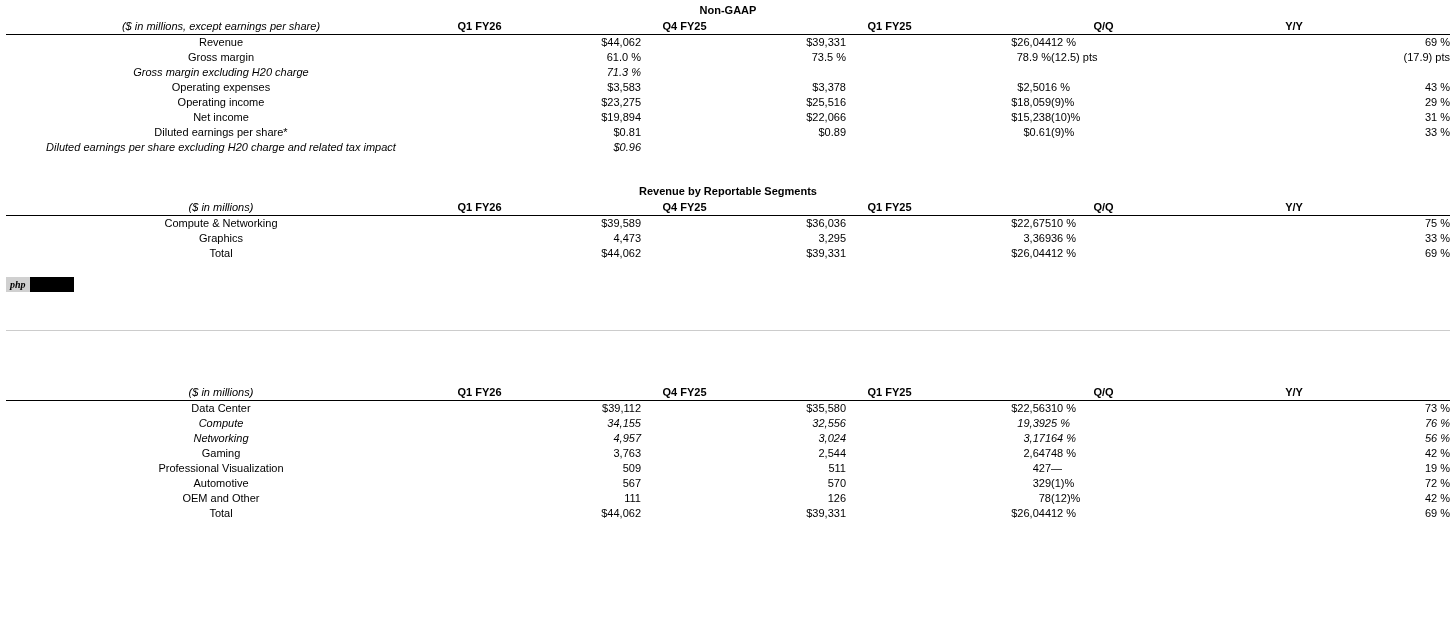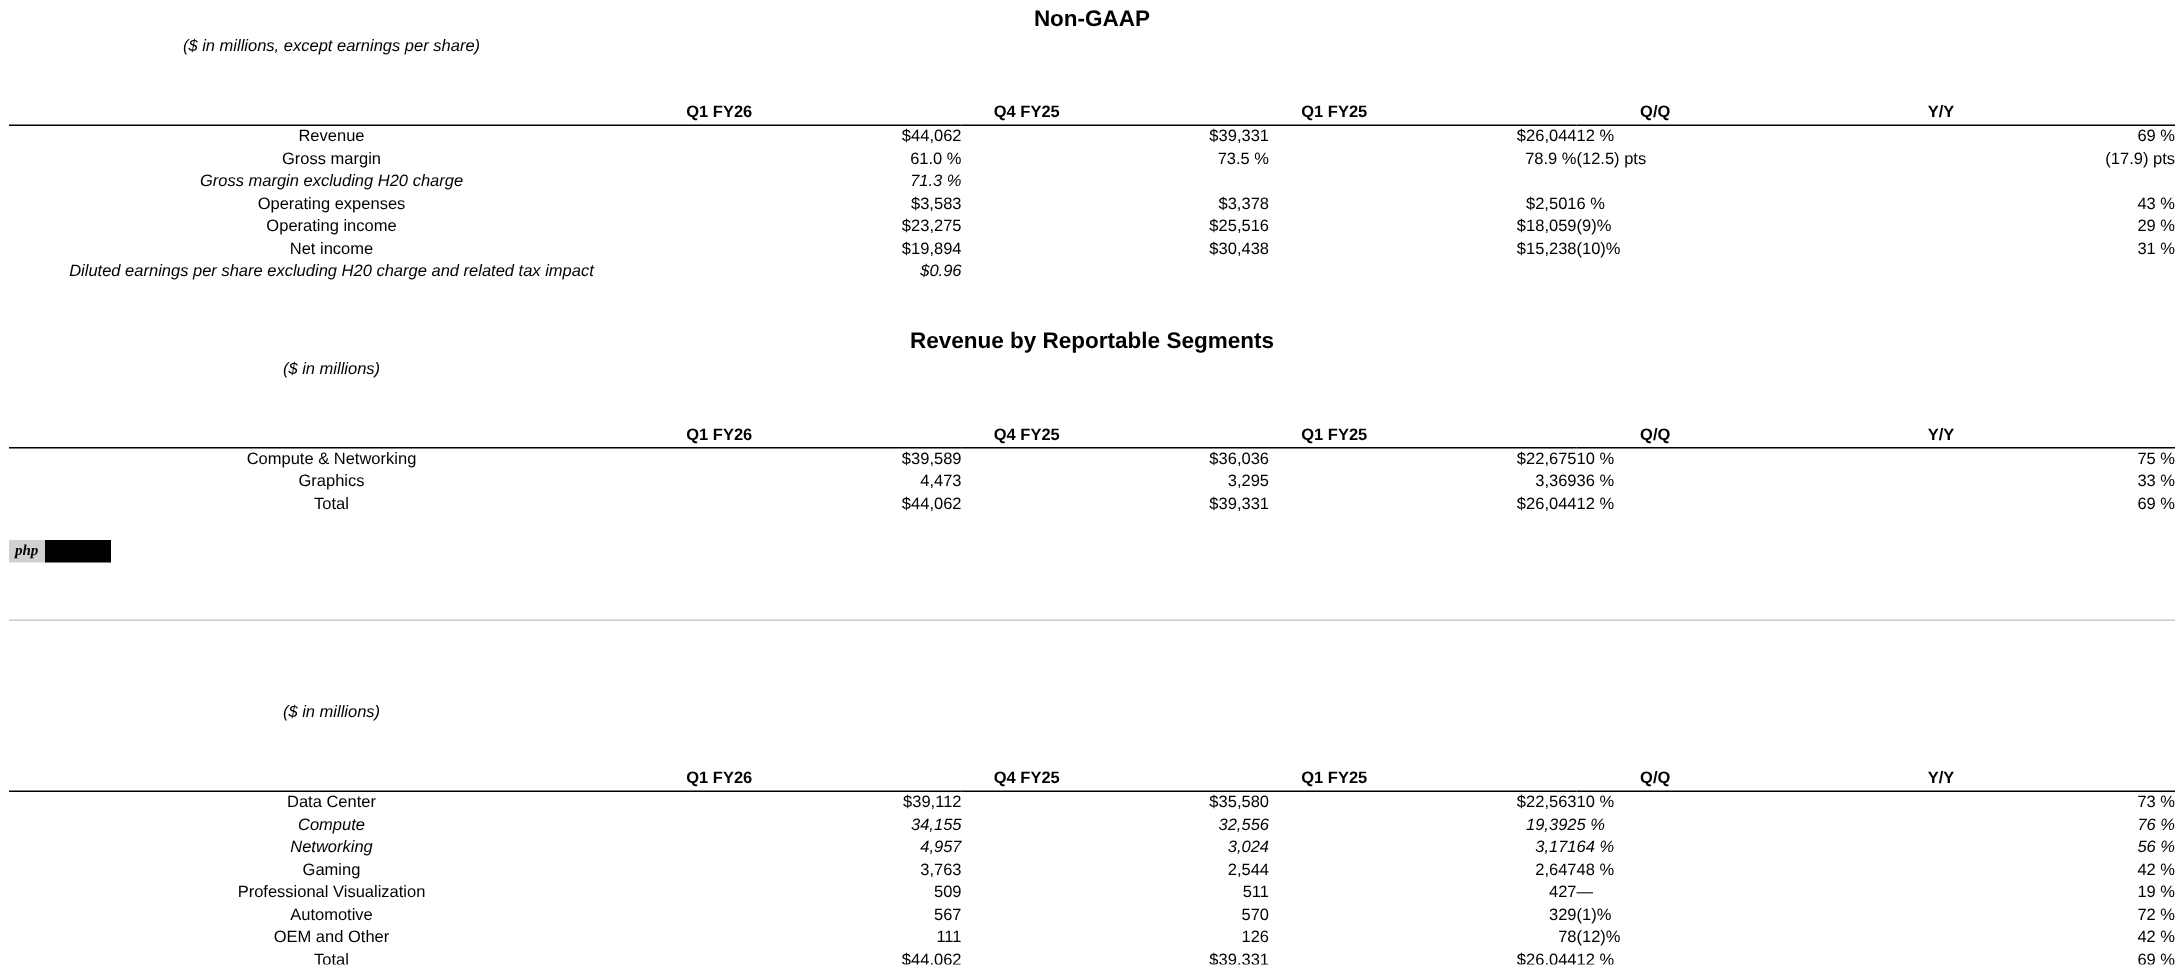--- a/index.html
+++ b/index.html
@@ -17,21 +17,21 @@
     overflow: hidden;
   }
   .page {
     padding: 0 6px;
     box-sizing: border-box;
     width: 1456px;
   }
   .section-title {
     text-align: center;
     font-weight: bold;
-    font-size: 15px;
+    font-size: 11px;
     margin: 4px 0 3px 0;
   }
   table.fin {
     width: 100%;
     border-collapse: collapse;
     table-layout: fixed;
   }
   table.fin td, table.fin th {
     padding: 1px 0;
     font-size: 11px;
@@ -50,21 +50,20 @@
     font-weight: bold;
     padding-bottom: 1px;
   }
   .hdr-row td.col-label {
     font-weight: normal;
     font-style: italic;
   }
   .hdr-center {
     display: block;
     text-align: center;
-    margin-top: 44px;
   }
   
   .hdr-q1fy26 { padding-right: 118px; }
   .hdr-q4fy25 { padding-right: 118px; }
   .hdr-q1fy25 { padding-right: 118px; }
   .hdr-qq { padding-right: 100px; }
   .hdr-yy { padding-right: 118px; }
 
   .num { text-align: right; padding-right: 88px; }
   .num-qq { text-align: left; padding-right: 82px; }
@@ -180,24 +179,32 @@
           <td class="col-label">Operating income</td>
           <td class="col-v1 num">$23,275</td>
           <td class="col-v2 num">$25,516</td>
           <td class="col-v3 num">$18,059</td>
           <td class="col-v4 num-qq">(9)%</td>
           <td class="col-v5 num-yy">29 %</td>
         </tr>
         <tr>
           <td class="col-label">Net income</td>
           <td class="col-v1 num">$19,894</td>
-          <td class="col-v2 num">$30,438</td>
+          <td class="col-v2 num">$22,066</td>
           <td class="col-v3 num">$15,238</td>
           <td class="col-v4 num-qq">(10)%</td>
           <td class="col-v5 num-yy">31 %</td>
+        </tr>
+        <tr>
+          <td class="col-label">Diluted earnings per share*</td>
+          <td class="col-v1 num">$0.81</td>
+          <td class="col-v2 num">$0.89</td>
+          <td class="col-v3 num">$0.61</td>
+          <td class="col-v4 num-qq">(9)%</td>
+          <td class="col-v5 num-yy">33 %</td>
         </tr>
         <tr class="italic">
           <td class="col-label">Diluted earnings per share excluding H20 charge and related tax impact</td>
           <td class="col-v1 num">$0.96</td>
           <td class="col-v2 num"></td>
           <td class="col-v3 num"></td>
           <td class="col-v4 num-qq"></td>
           <td class="col-v5 num-yy"></td>
         </tr>
       </tbody>

